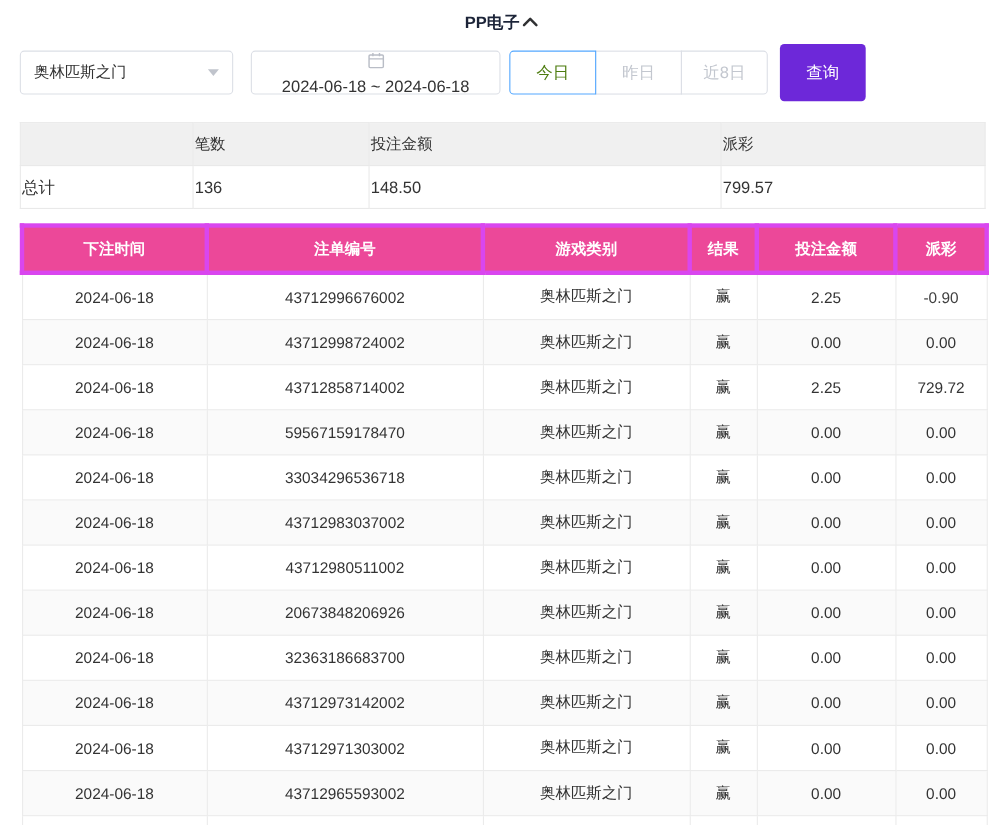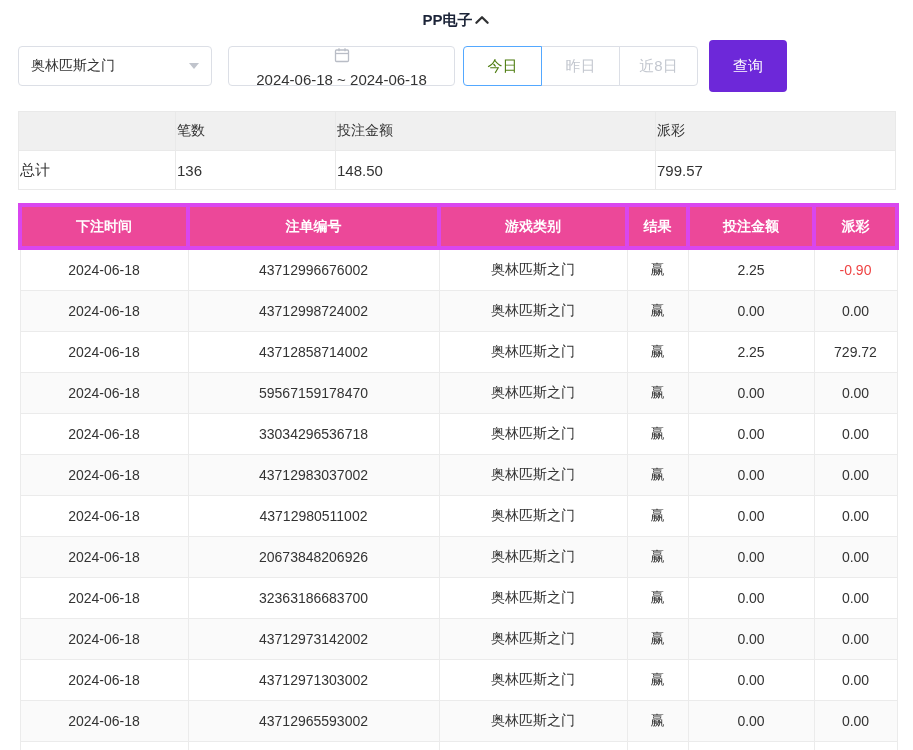--- a/index.html
+++ b/index.html
@@ -52,21 +52,21 @@
   .main { margin-top:13px; width:877px; }
   .main thead th {
     background:#ec4899; color:#ffffff; font-weight:bold; font-size:14px;
     height:37px; border:4px solid #d946ef;
   }
   .main tbody td {
     height:38px; text-align:center; font-size:14px; color:#333;
     border:1px solid #ebebeb; background:#fff;
   }
   .main tbody tr:nth-child(even) td { background:#fafafa; }
-  .main tbody td.neg { color:#ef4444;margin-top:40px; }
+  .main tbody td.neg { color:#404040;margin-top:40px; }
 </style>
 </head>
 <body>
 
 <div class="panel">
 
   <div class="panel-header">
     <span class="panel-title">PP电子</span>
     <span class="collapse-btn">
       <svg width="18" height="18" viewBox="0 0 16 16">

